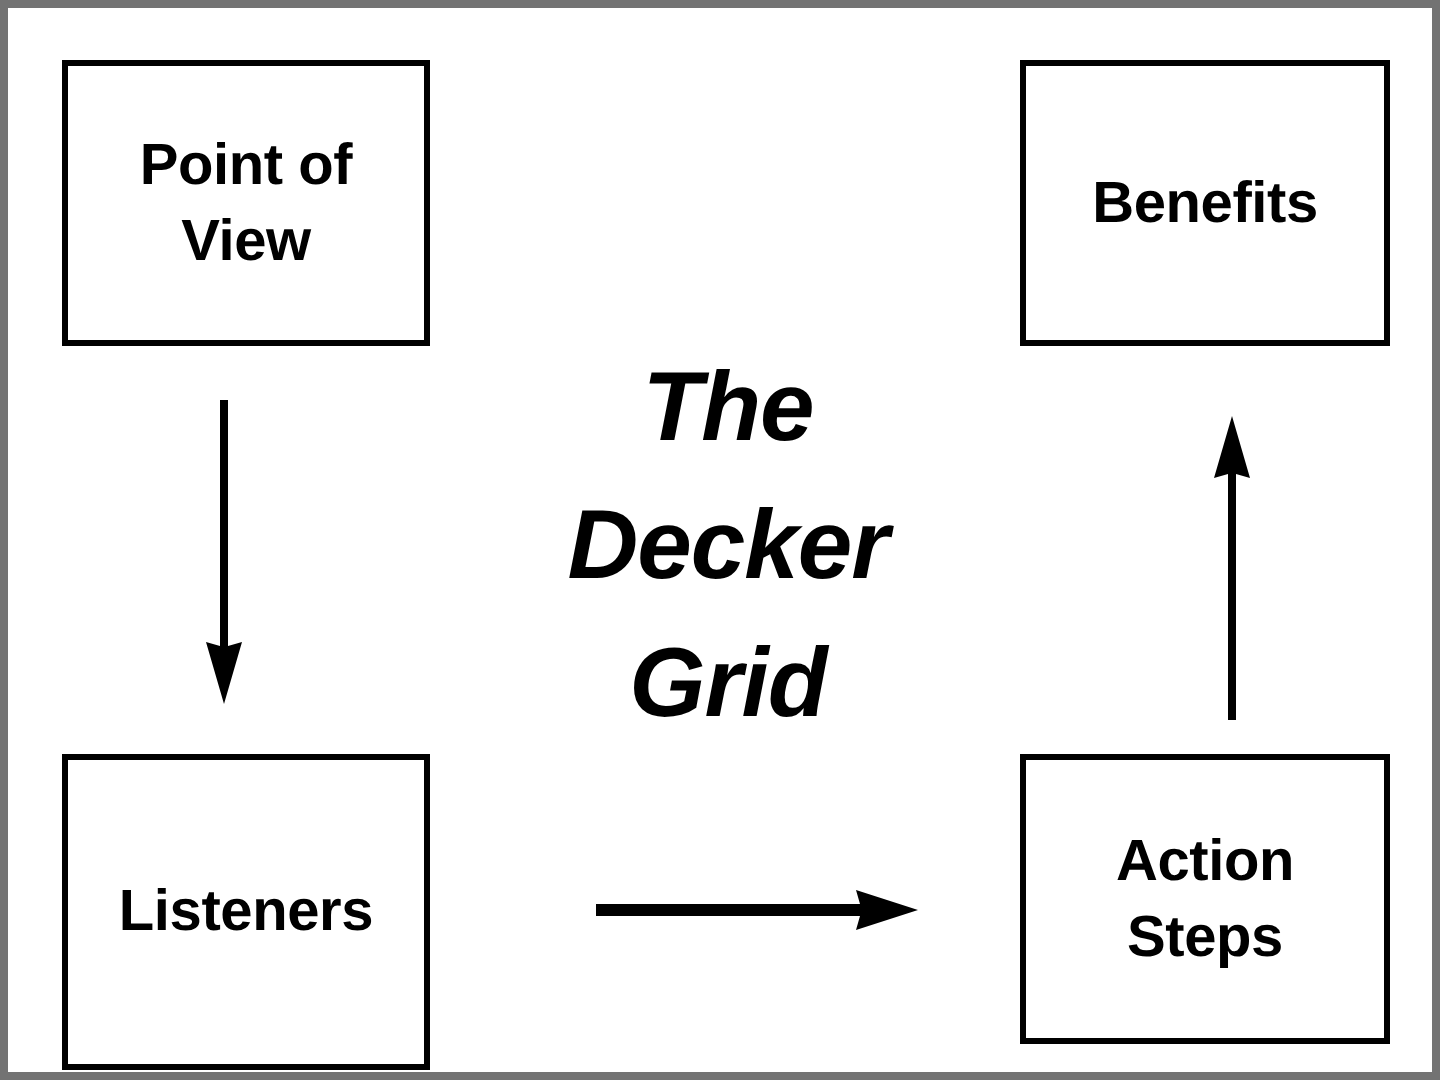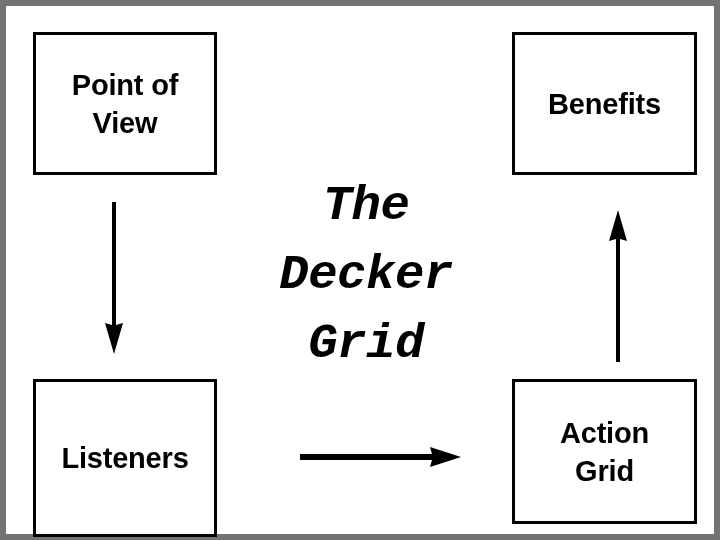--- a/index.html
+++ b/index.html
@@ -14,21 +14,21 @@
     overflow: hidden;
     font-family: "Liberation Sans", sans-serif;
   }
 
   #slide {
     position: relative;
     width: 720px;
     height: 540px;
     background: #ffffff;
     box-sizing: border-box;
-    border: 6px solid #737373;
+    border: 4px solid #737373;
   }
 
   
   .grid-box {
     position: absolute;
     box-sizing: border-box;
     border: 3px solid #000000;
     background: #ffffff;
     display: flex;
     align-items: center;
@@ -50,21 +50,21 @@
   #box-listeners     { left: 27px;  top: 373px; width: 184px; height: 158px; }
   #box-action-steps  { left: 506px; top: 373px; width: 185px; height: 145px; }
 
   
   #center-title {
     position: absolute;
     left: 222px;
     top: 166px;
     width: 276px;
     text-align: center;
-    font-family: Liberation Mono, monospace;
+    font-family: Liberation Sans, sans-serif;
     font-weight: bold;
     font-style: italic;
     font-size: 49px;
     line-height: 69px;
     color: #000000;
     white-space: pre-line;
     letter-spacing: -0.5px;
   }
 
   
@@ -88,21 +88,21 @@
   <div class="grid-box" id="box-benefits">
     <span class="box-label">Benefits</span>
   </div>
 
   <div class="grid-box" id="box-listeners">
     <span class="box-label">Listeners</span>
   </div>
 
   <div class="grid-box" id="box-action-steps">
     <span class="box-label">Action
-Grid</span>
+Steps</span>
   </div>
 
   <div id="center-title">The
 Decker
 Grid</div>
 
   <svg class="arrow" id="arrow-down" viewBox="0 0 40 160" width="40" height="160" aria-hidden="true">
     <path d="M 18 0 L 22 0 L 22 123 L 29 121 L 20 152 L 11 121 L 18 123 Z" fill="#000000"></path>
   </svg>
 

